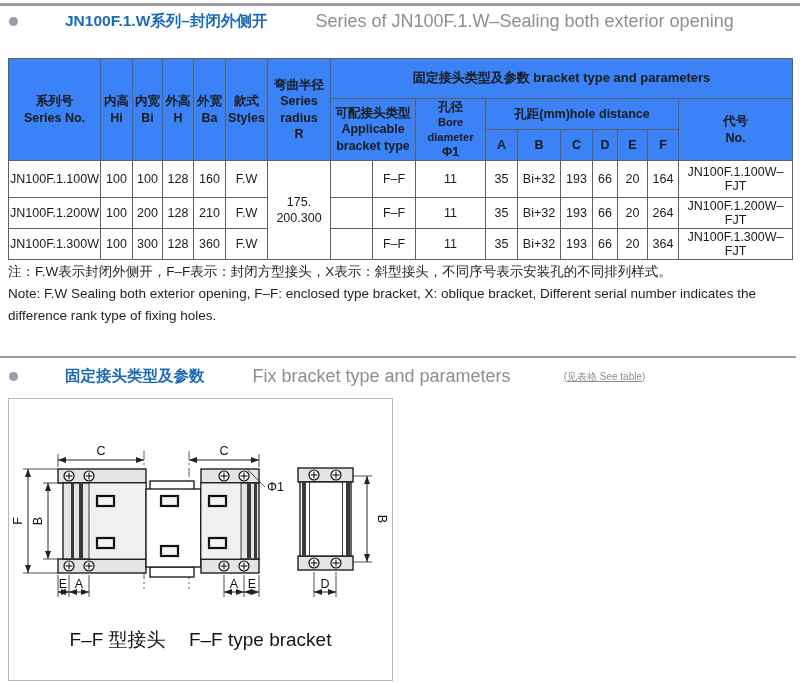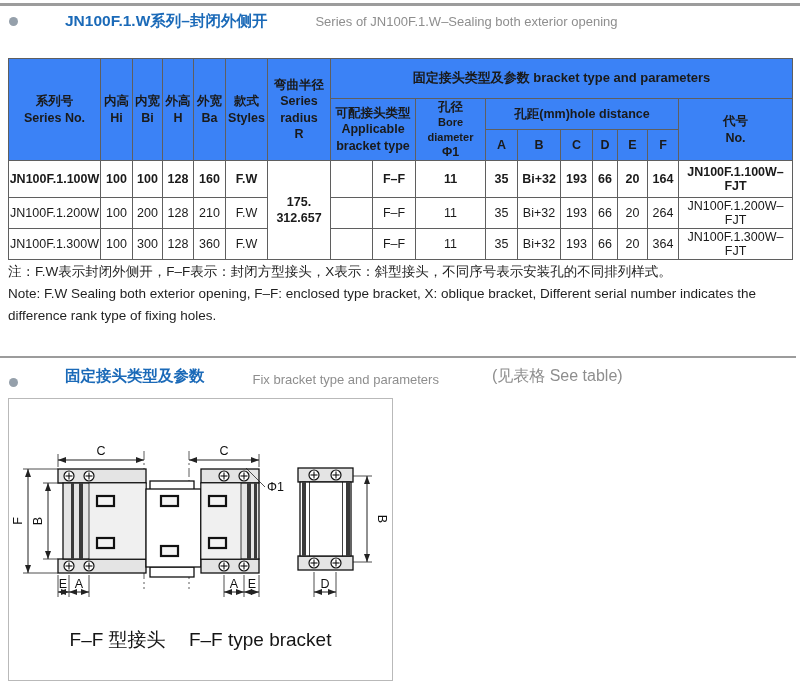--- a/index.html
+++ b/index.html
@@ -4,22 +4,22 @@
 <style>
   html,body{margin:0;padding:0;}
   body{
     width:800px;height:683px;background:#ffffff;position:relative;overflow:hidden;
     font-family:"Liberation Sans","DejaVu Sans",sans-serif;color:#1a1a1a;
   }
   .top-rule{position:absolute;left:0;top:3px;width:800px;height:3px;background:#9c9c9c;}
   .sec-title{position:absolute;left:9px;display:flex;align-items:center;gap:39px;}
   .bullet{width:9px;height:9px;border-radius:50%;background:#95a0ab;margin-right:8px;flex:0 0 auto;}
   .t-zh{color:#1b6ab8;font-weight:bold;font-size:15.5px;white-space:nowrap;}
-  .t-en{color:#8e8e8e;font-size:13px;margin-left:9px;white-space:nowrap;}
-  .t-see{color:#8e8e8e;font-size:16px;margin-left:14px;white-space:nowrap;}
+  .t-en{color:#8e8e8e;font-size:18px;margin-left:9px;white-space:nowrap;}
+  .t-see{color:#8e8e8e;font-size:10px;margin-left:14px;white-space:nowrap;text-decoration:underline;}
 
   .table-wrap{position:absolute;left:8px;top:58px;}
   table{border-collapse:collapse;table-layout:fixed;width:784px;}
   th,td{border:1px solid #5f5f5f;text-align:center;vertical-align:middle;padding:0;overflow:hidden;}
   thead th{background:#3b82f6;font-weight:bold;font-size:12.5px;line-height:1.3;}
   tbody td{background:#ffffff;font-size:12.5px;}
   .hsmall{font-size:11px;}
   .bend2{line-height:1.3;}
 
   .notes{position:absolute;left:8px;top:261px;width:786px;font-size:13.5px;line-height:1.62;color:#1f1f1f;}
@@ -127,30 +127,30 @@
     <tr style="height:31px;">
       <th>A</th>
       <th>B</th>
       <th>C</th>
       <th>D</th>
       <th>E</th>
       <th>F</th>
     </tr>
   </thead>
   <tbody>
-    <tr style="height:37px;font-weight:bold;">
+    <tr style="height:37px;">
       <td>JN100F.1.100W</td>
       <td>100</td>
       <td>100</td>
       <td>128</td>
       <td>160</td>
       <td>F.W</td>
       <td rowspan="3" class="bend2">
         <div>175.</div>
-            <div>312.657</div>
+            <div>200.300</div>
       </td>
       <td></td>
       <td>F–F</td>
       <td>11</td>
       <td>35</td>
       <td>Bi+32</td>
       <td>193</td>
       <td>66</td>
       <td>20</td>
       <td>164</td>
@@ -196,21 +196,21 @@
 </table>
 </div>
 
 <div class="notes">
   <div>注：F.W表示封闭外侧开，F–F表示：封闭方型接头，X表示：斜型接头，不同序号表示安装孔的不同排列样式。</div>
   <div>Note: F.W Sealing both exterior opening, F–F: enclosed type bracket, X: oblique bracket, Different serial number indicates the difference rank type of fixing holes.</div>
 </div>
 
 <div class="divider"></div>
 
-<div class="sec-title" style="top:366px;align-items:flex-end;">
+<div class="sec-title" style="top:366px;">
   <span class="bullet"></span>
   <span class="t-zh">固定接头类型及参数</span>
   <span class="t-en">Fix bracket type and parameters</span>
   <span class="t-see">(见表格 See table)</span>
 </div>
 
 <div class="diagram-box">
   <svg width="382" height="212" viewBox="0 0 382 212">
     <defs>
       <marker id="arrE" viewBox="0 0 8 6" markerWidth="8" markerHeight="6" refX="8" refY="3" orient="auto">

